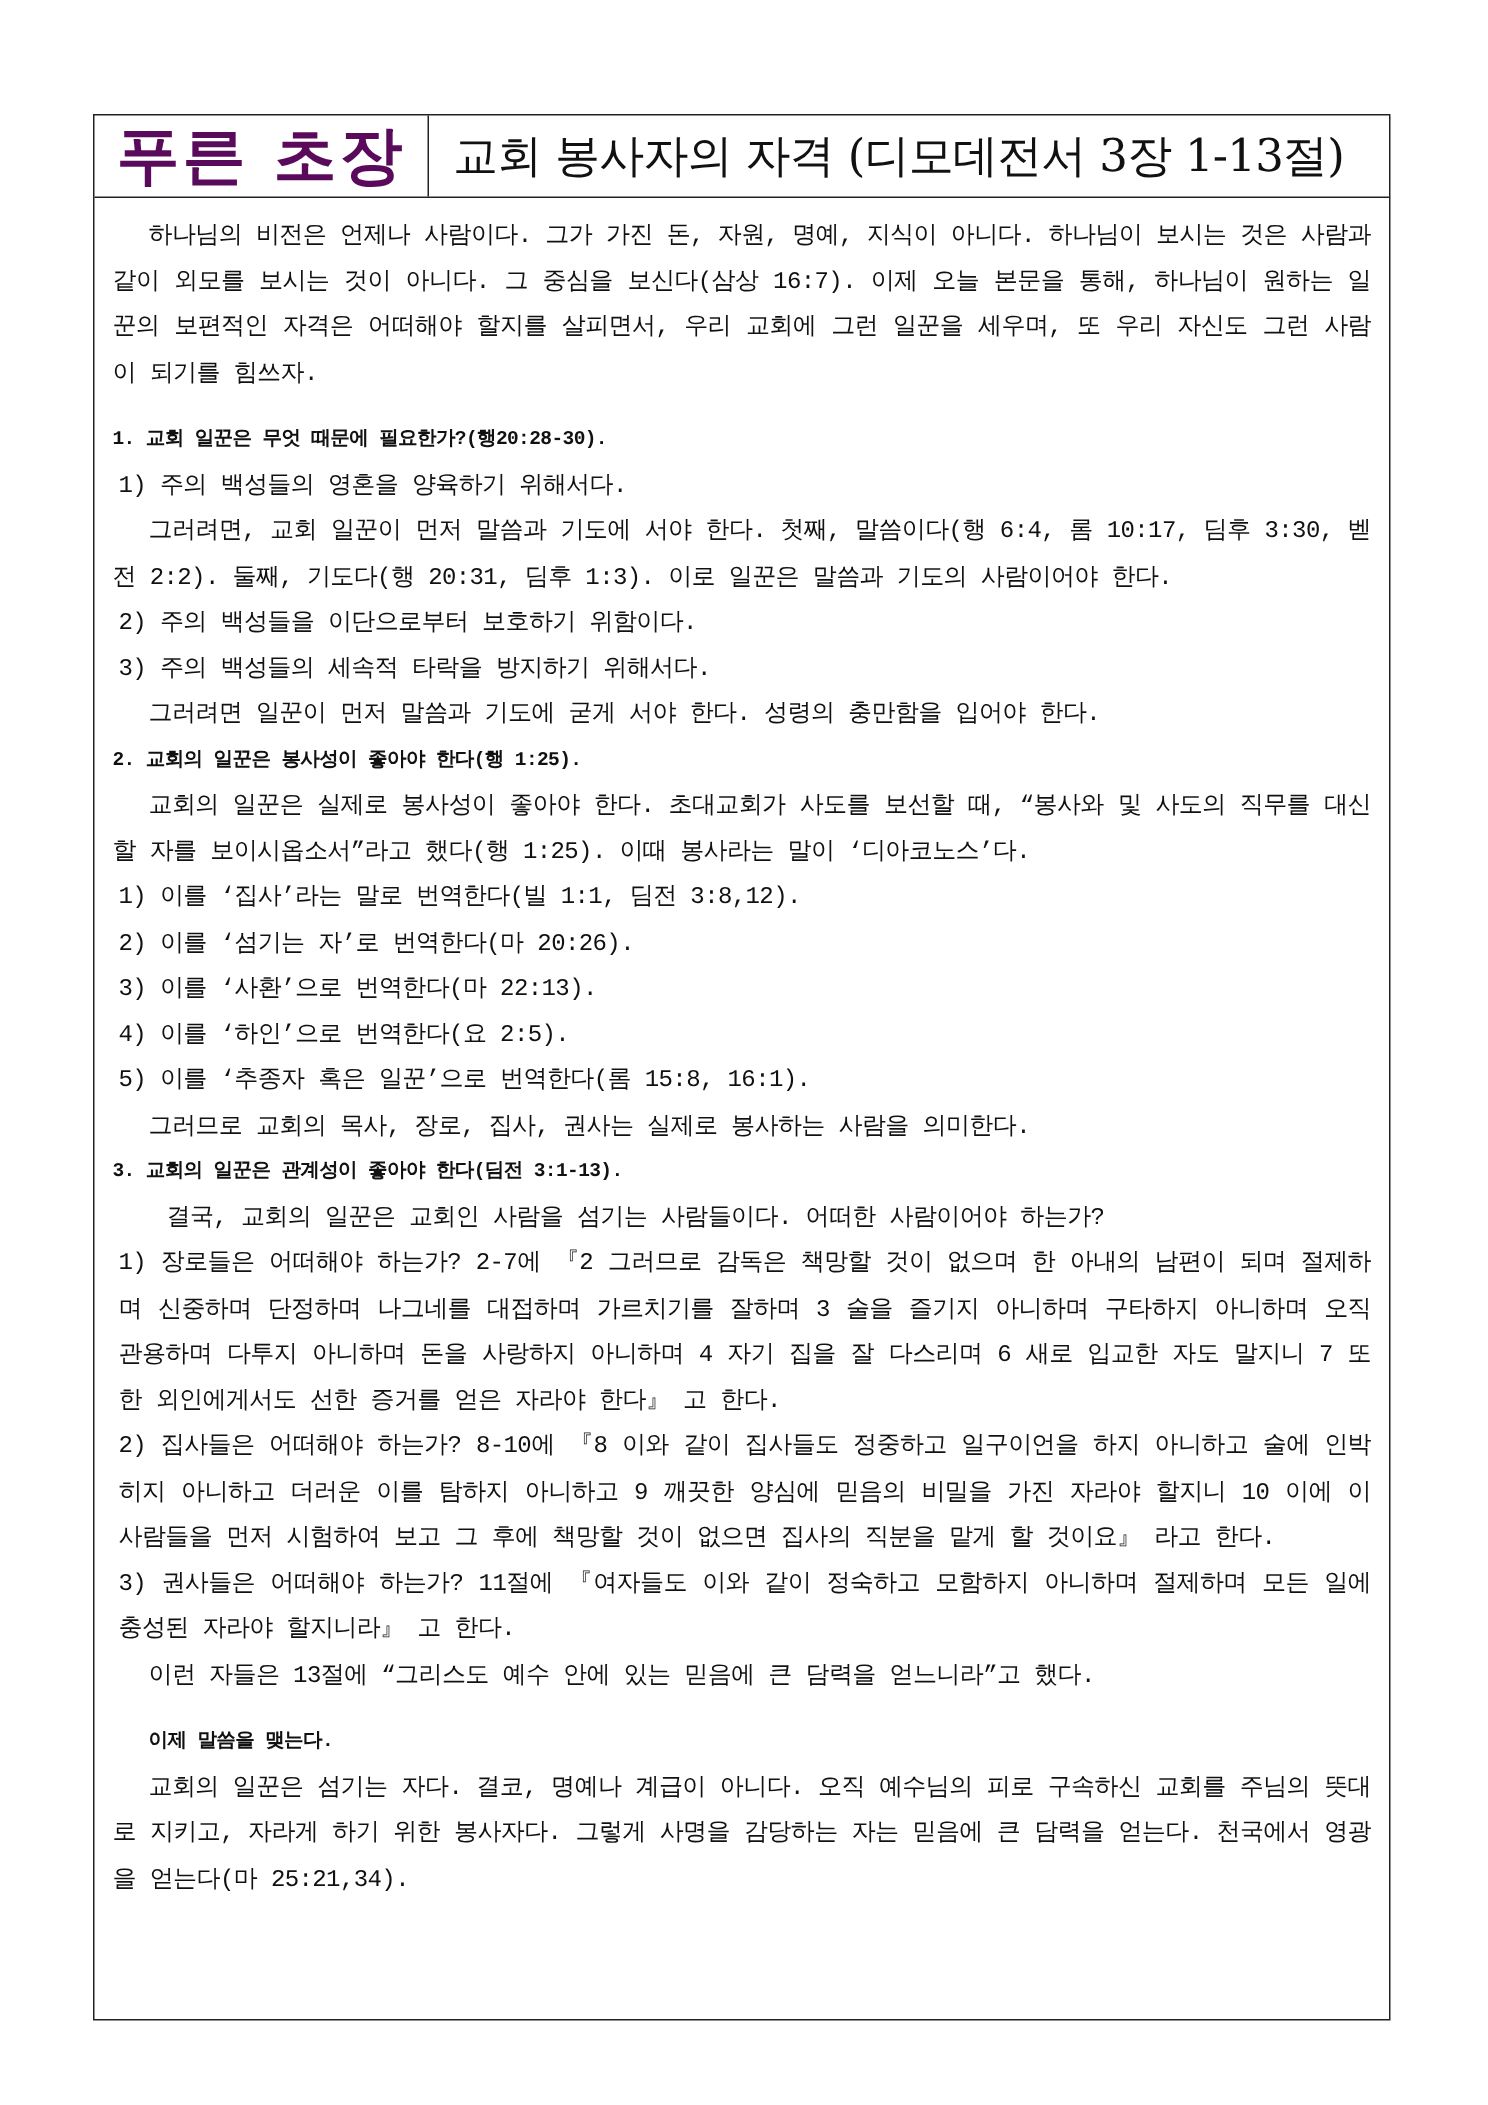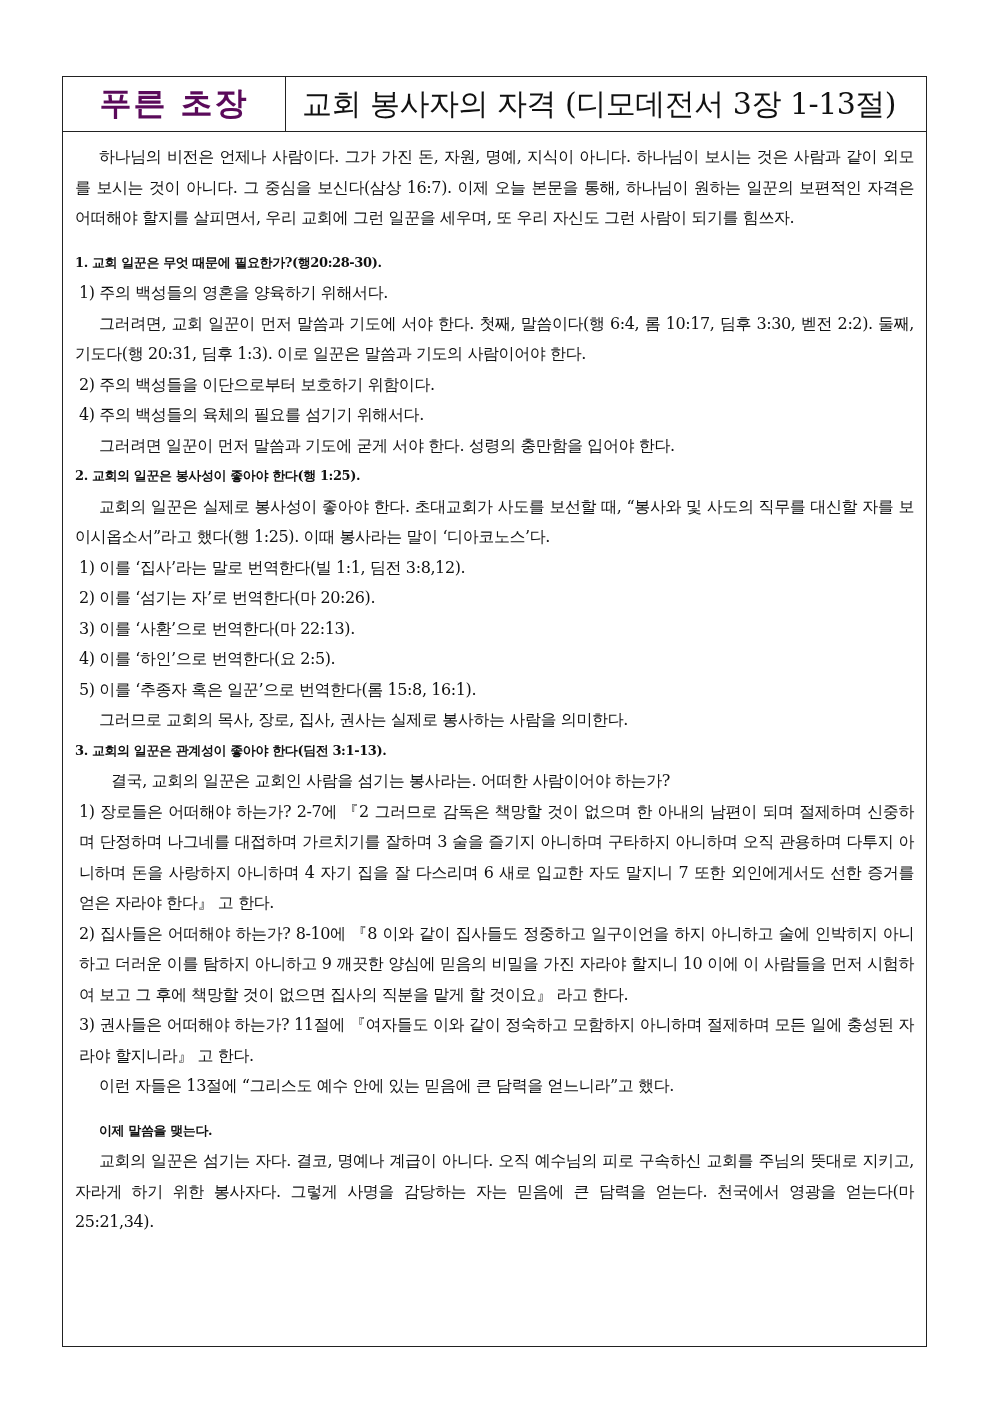--- a/index.html
+++ b/index.html
@@ -6,28 +6,28 @@
   body { width: 992px; height: 1403px; position: relative; font-family: "DejaVu Serif", "Liberation Serif", serif; color: #111; }
   .page-box {
     position: absolute; left: 62px; top: 76px; width: 865px; height: 1271px;
     border: 1px solid #222; box-sizing: border-box;
   }
   .header-row {
     display: flex; height: 54px; border-bottom: 1px solid #222;
   }
   .header-left {
     width: 222px; border-right: 1px solid #222; display: flex; align-items: center; justify-content: center;
-    color: #5a0a5a; font-family: "DejaVu Sans", sans-serif; font-weight: bold; font-size: 32px; letter-spacing: 2px;
+    color: #5a0a5a; font-family: "DejaVu Sans", sans-serif; font-weight: bold; font-size: 42px; letter-spacing: 2px;
   }
   .header-right {
     flex: 1; display: flex; align-items: center; padding-left: 16px;
     font-size: 30px; letter-spacing: -0.5px;
   }
   .content {
-    padding: 10px 12px 0 12px; font-size: 16px; line-height: 30.5px; letter-spacing: -0.4px;
+    padding: 10px 12px 0 12px; font-size: 16px; line-height: 30.5px; letter-spacing: -0.4px; font-family: Liberation Mono, monospace;
   }
   .p { margin: 0; text-align: justify; text-indent: 24px; }
   .item { margin: 0; padding-left: 4px; text-indent: 0; text-align: justify; }
   .heading { margin: 0; font-weight: bold; font-size: 13px; }
   .gap { height: 14px; }
   .heading.indent { padding-left: 24px; }
 </style>
 </head>
 <body>
 
@@ -38,34 +38,34 @@
   </div>
 
   <div class="content">
     <p class="p">하나님의 비전은 언제나 사람이다. 그가 가진 돈, 자원, 명예, 지식이 아니다. 하나님이 보시는 것은 사람과 같이 외모를 보시는 것이 아니다. 그 중심을 보신다(삼상 16:7). 이제 오늘 본문을 통해, 하나님이 원하는 일꾼의 보편적인 자격은 어떠해야 할지를 살피면서, 우리 교회에 그런 일꾼을 세우며, 또 우리 자신도 그런 사람이 되기를 힘쓰자.</p>
     <div class="gap"></div>
 
     <p class="heading">1. 교회 일꾼은 무엇 때문에 필요한가?(행20:28-30).</p>
     <p class="item">1) 주의 백성들의 영혼을 양육하기 위해서다.</p>
     <p class="p">그러려면, 교회 일꾼이 먼저 말씀과 기도에 서야 한다. 첫째, 말씀이다(행 6:4, 롬 10:17, 딤후 3:30, 벧전 2:2). 둘째, 기도다(행 20:31, 딤후 1:3). 이로 일꾼은 말씀과 기도의 사람이어야 한다.</p>
     <p class="item">2) 주의 백성들을 이단으로부터 보호하기 위함이다.</p>
-    <p class="item">4) 주의 백성들의 육체의 필요를 섬기기 위해서다.</p>
+    <p class="item">3) 주의 백성들의 세속적 타락을 방지하기 위해서다.</p>
     <p class="p">그러려면 일꾼이 먼저 말씀과 기도에 굳게 서야 한다. 성령의 충만함을 입어야 한다.</p>
 
     <p class="heading">2. 교회의 일꾼은 봉사성이 좋아야 한다(행 1:25).</p>
     <p class="p">교회의 일꾼은 실제로 봉사성이 좋아야 한다. 초대교회가 사도를 보선할 때, “봉사와 및 사도의 직무를 대신할 자를 보이시옵소서”라고 했다(행 1:25). 이때 봉사라는 말이 ‘디아코노스’다.</p>
     <p class="item">1) 이를 ‘집사’라는 말로 번역한다(빌 1:1, 딤전 3:8,12).</p>
     <p class="item">2) 이를 ‘섬기는 자’로 번역한다(마 20:26).</p>
     <p class="item">3) 이를 ‘사환’으로 번역한다(마 22:13).</p>
     <p class="item">4) 이를 ‘하인’으로 번역한다(요 2:5).</p>
     <p class="item">5) 이를 ‘추종자 혹은 일꾼’으로 번역한다(롬 15:8, 16:1).</p>
     <p class="p">그러므로 교회의 목사, 장로, 집사, 권사는 실제로 봉사하는 사람을 의미한다.</p>
 
     <p class="heading">3. 교회의 일꾼은 관계성이 좋아야 한다(딤전 3:1-13).</p>
-    <p class="p" style="text-indent:36px">결국, 교회의 일꾼은 교회인 사람을 섬기는 봉사라는. 어떠한 사람이어야 하는가?</p>
+    <p class="p" style="text-indent:36px">결국, 교회의 일꾼은 교회인 사람을 섬기는 사람들이다. 어떠한 사람이어야 하는가?</p>
     <p class="item">1) 장로들은 어떠해야 하는가? 2-7에 『2 그러므로 감독은 책망할 것이 없으며 한 아내의 남편이 되며 절제하며 신중하며 단정하며 나그네를 대접하며 가르치기를 잘하며 3 술을 즐기지 아니하며 구타하지 아니하며 오직 관용하며 다투지 아니하며 돈을 사랑하지 아니하며 4 자기 집을 잘 다스리며 6 새로 입교한 자도 말지니 7 또한 외인에게서도 선한 증거를 얻은 자라야 한다』 고 한다.</p>
     <p class="item">2) 집사들은 어떠해야 하는가? 8-10에 『8 이와 같이 집사들도 정중하고 일구이언을 하지 아니하고 술에 인박히지 아니하고 더러운 이를 탐하지 아니하고 9 깨끗한 양심에 믿음의 비밀을 가진 자라야 할지니 10 이에 이 사람들을 먼저 시험하여 보고 그 후에 책망할 것이 없으면 집사의 직분을 맡게 할 것이요』 라고 한다.</p>
     <p class="item">3) 권사들은 어떠해야 하는가? 11절에 『여자들도 이와 같이 정숙하고 모함하지 아니하며 절제하며 모든 일에 충성된 자라야 할지니라』 고 한다.</p>
     <p class="p">이런 자들은 13절에 “그리스도 예수 안에 있는 믿음에 큰 담력을 얻느니라”고 했다.</p>
     <div class="gap"></div>
 
     <p class="heading indent">이제 말씀을 맺는다.</p>
     <p class="p">교회의 일꾼은 섬기는 자다. 결코, 명예나 계급이 아니다. 오직 예수님의 피로 구속하신 교회를 주님의 뜻대로 지키고, 자라게 하기 위한 봉사자다. 그렇게 사명을 감당하는 자는 믿음에 큰 담력을 얻는다. 천국에서 영광을 얻는다(마 25:21,34).</p>
   </div>
 </div>

